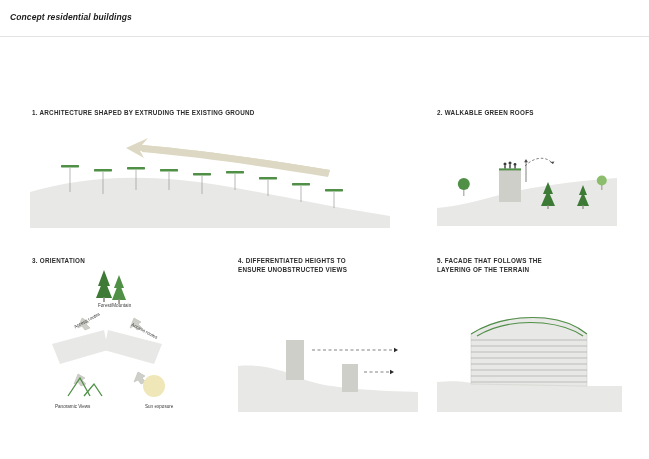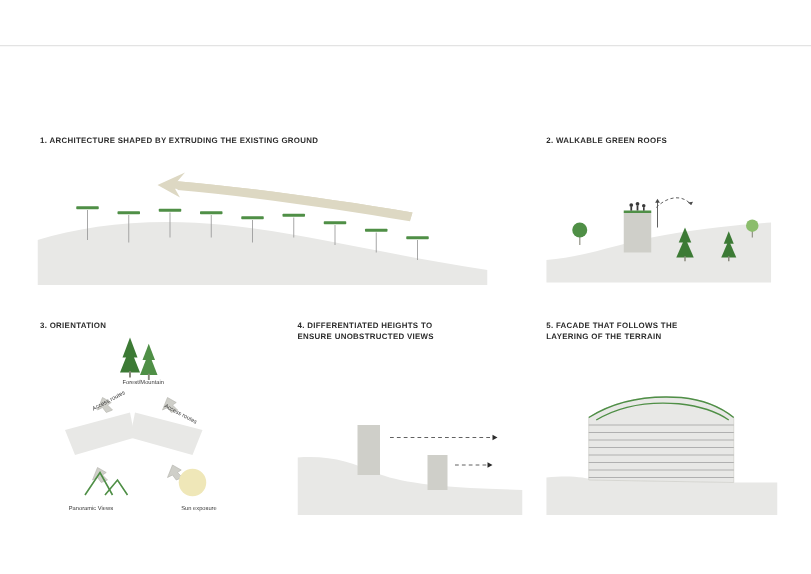--- a/index.html
+++ b/index.html
@@ -64,20 +64,21 @@
   .lbl-rot-r {
     transform: rotate(28deg);
     transform-origin: left top;
   }
 </style>
 </head>
 <body>
 
 <div class="page">
 
+  <div class="sheet-title">Concept residential buildings</div>
   <div class="divider"></div>
 
   <div class="panel" style="left:32px; top:108px; width:390px;">
     <div class="caption">1. ARCHITECTURE SHAPED BY EXTRUDING THE EXISTING GROUND</div>
   </div>
   <div class="svgwrap" style="left:30px; top:130px;">
     <svg width="360" height="100" viewBox="0 0 360 100">
 
       <path d="M0 98 L0 62 C 40 50, 90 44, 150 50 C 210 56, 280 74, 360 86 L360 98 Z" fill="#e8e8e6"></path>
 

